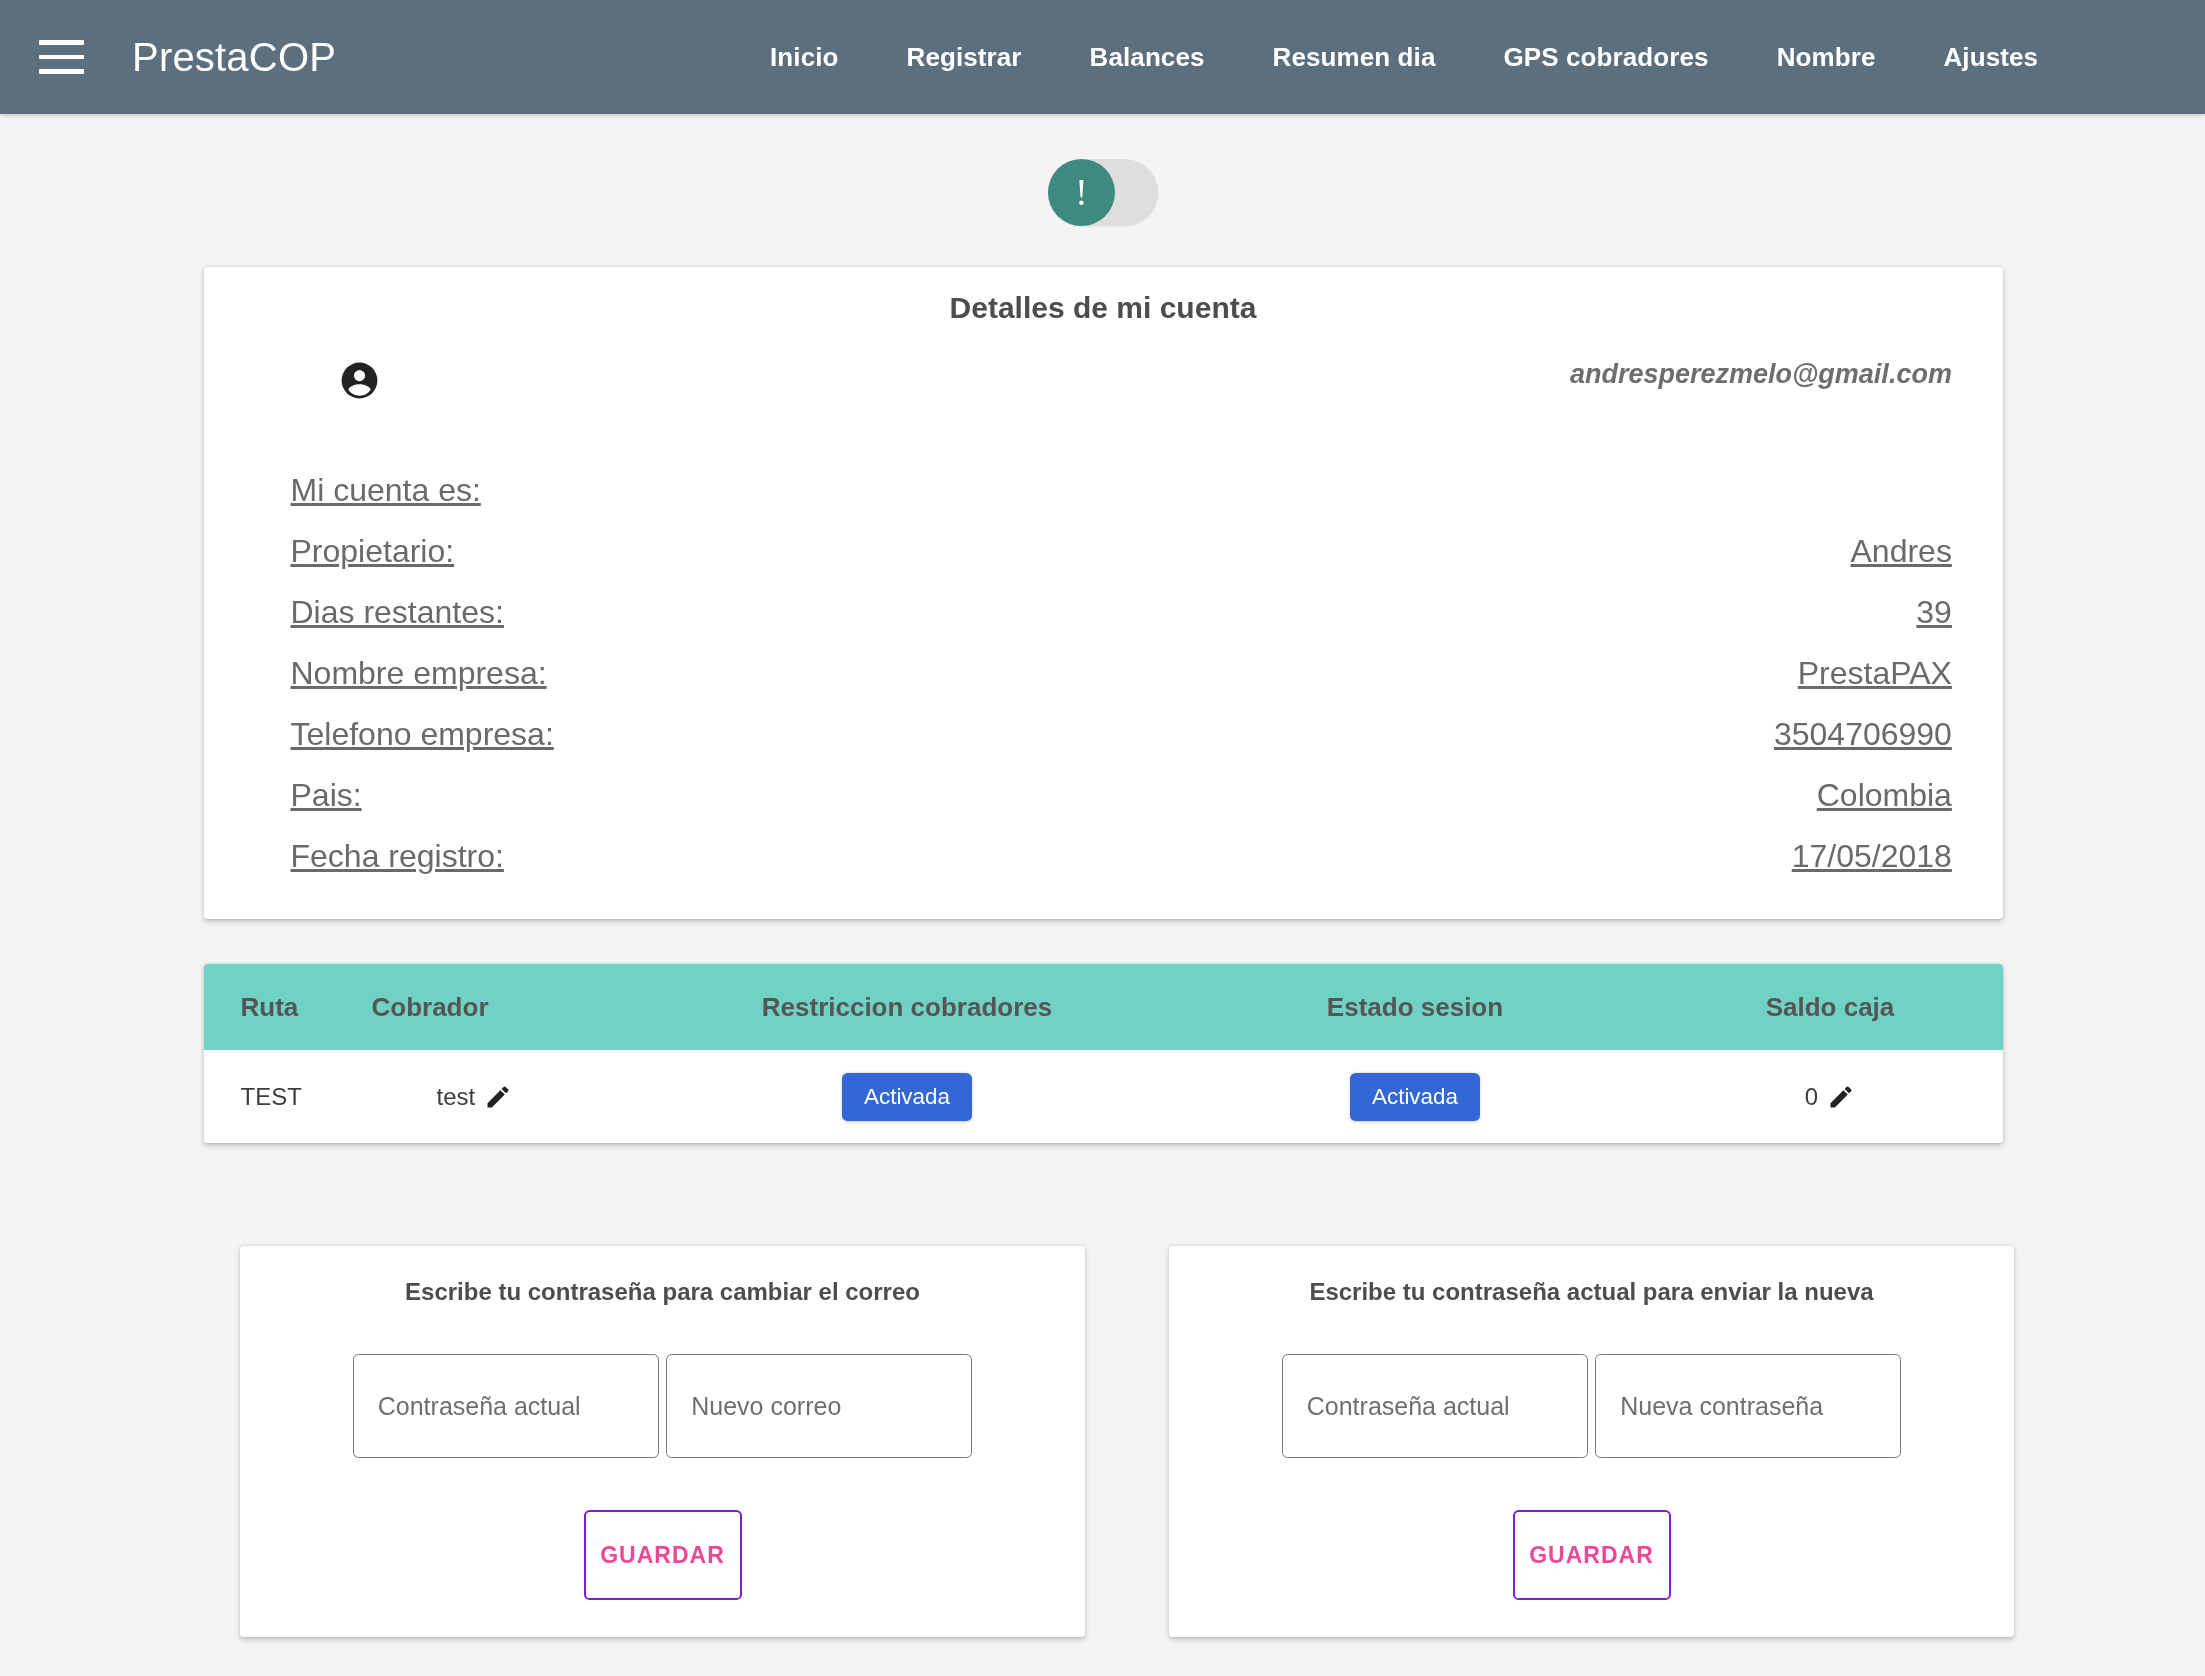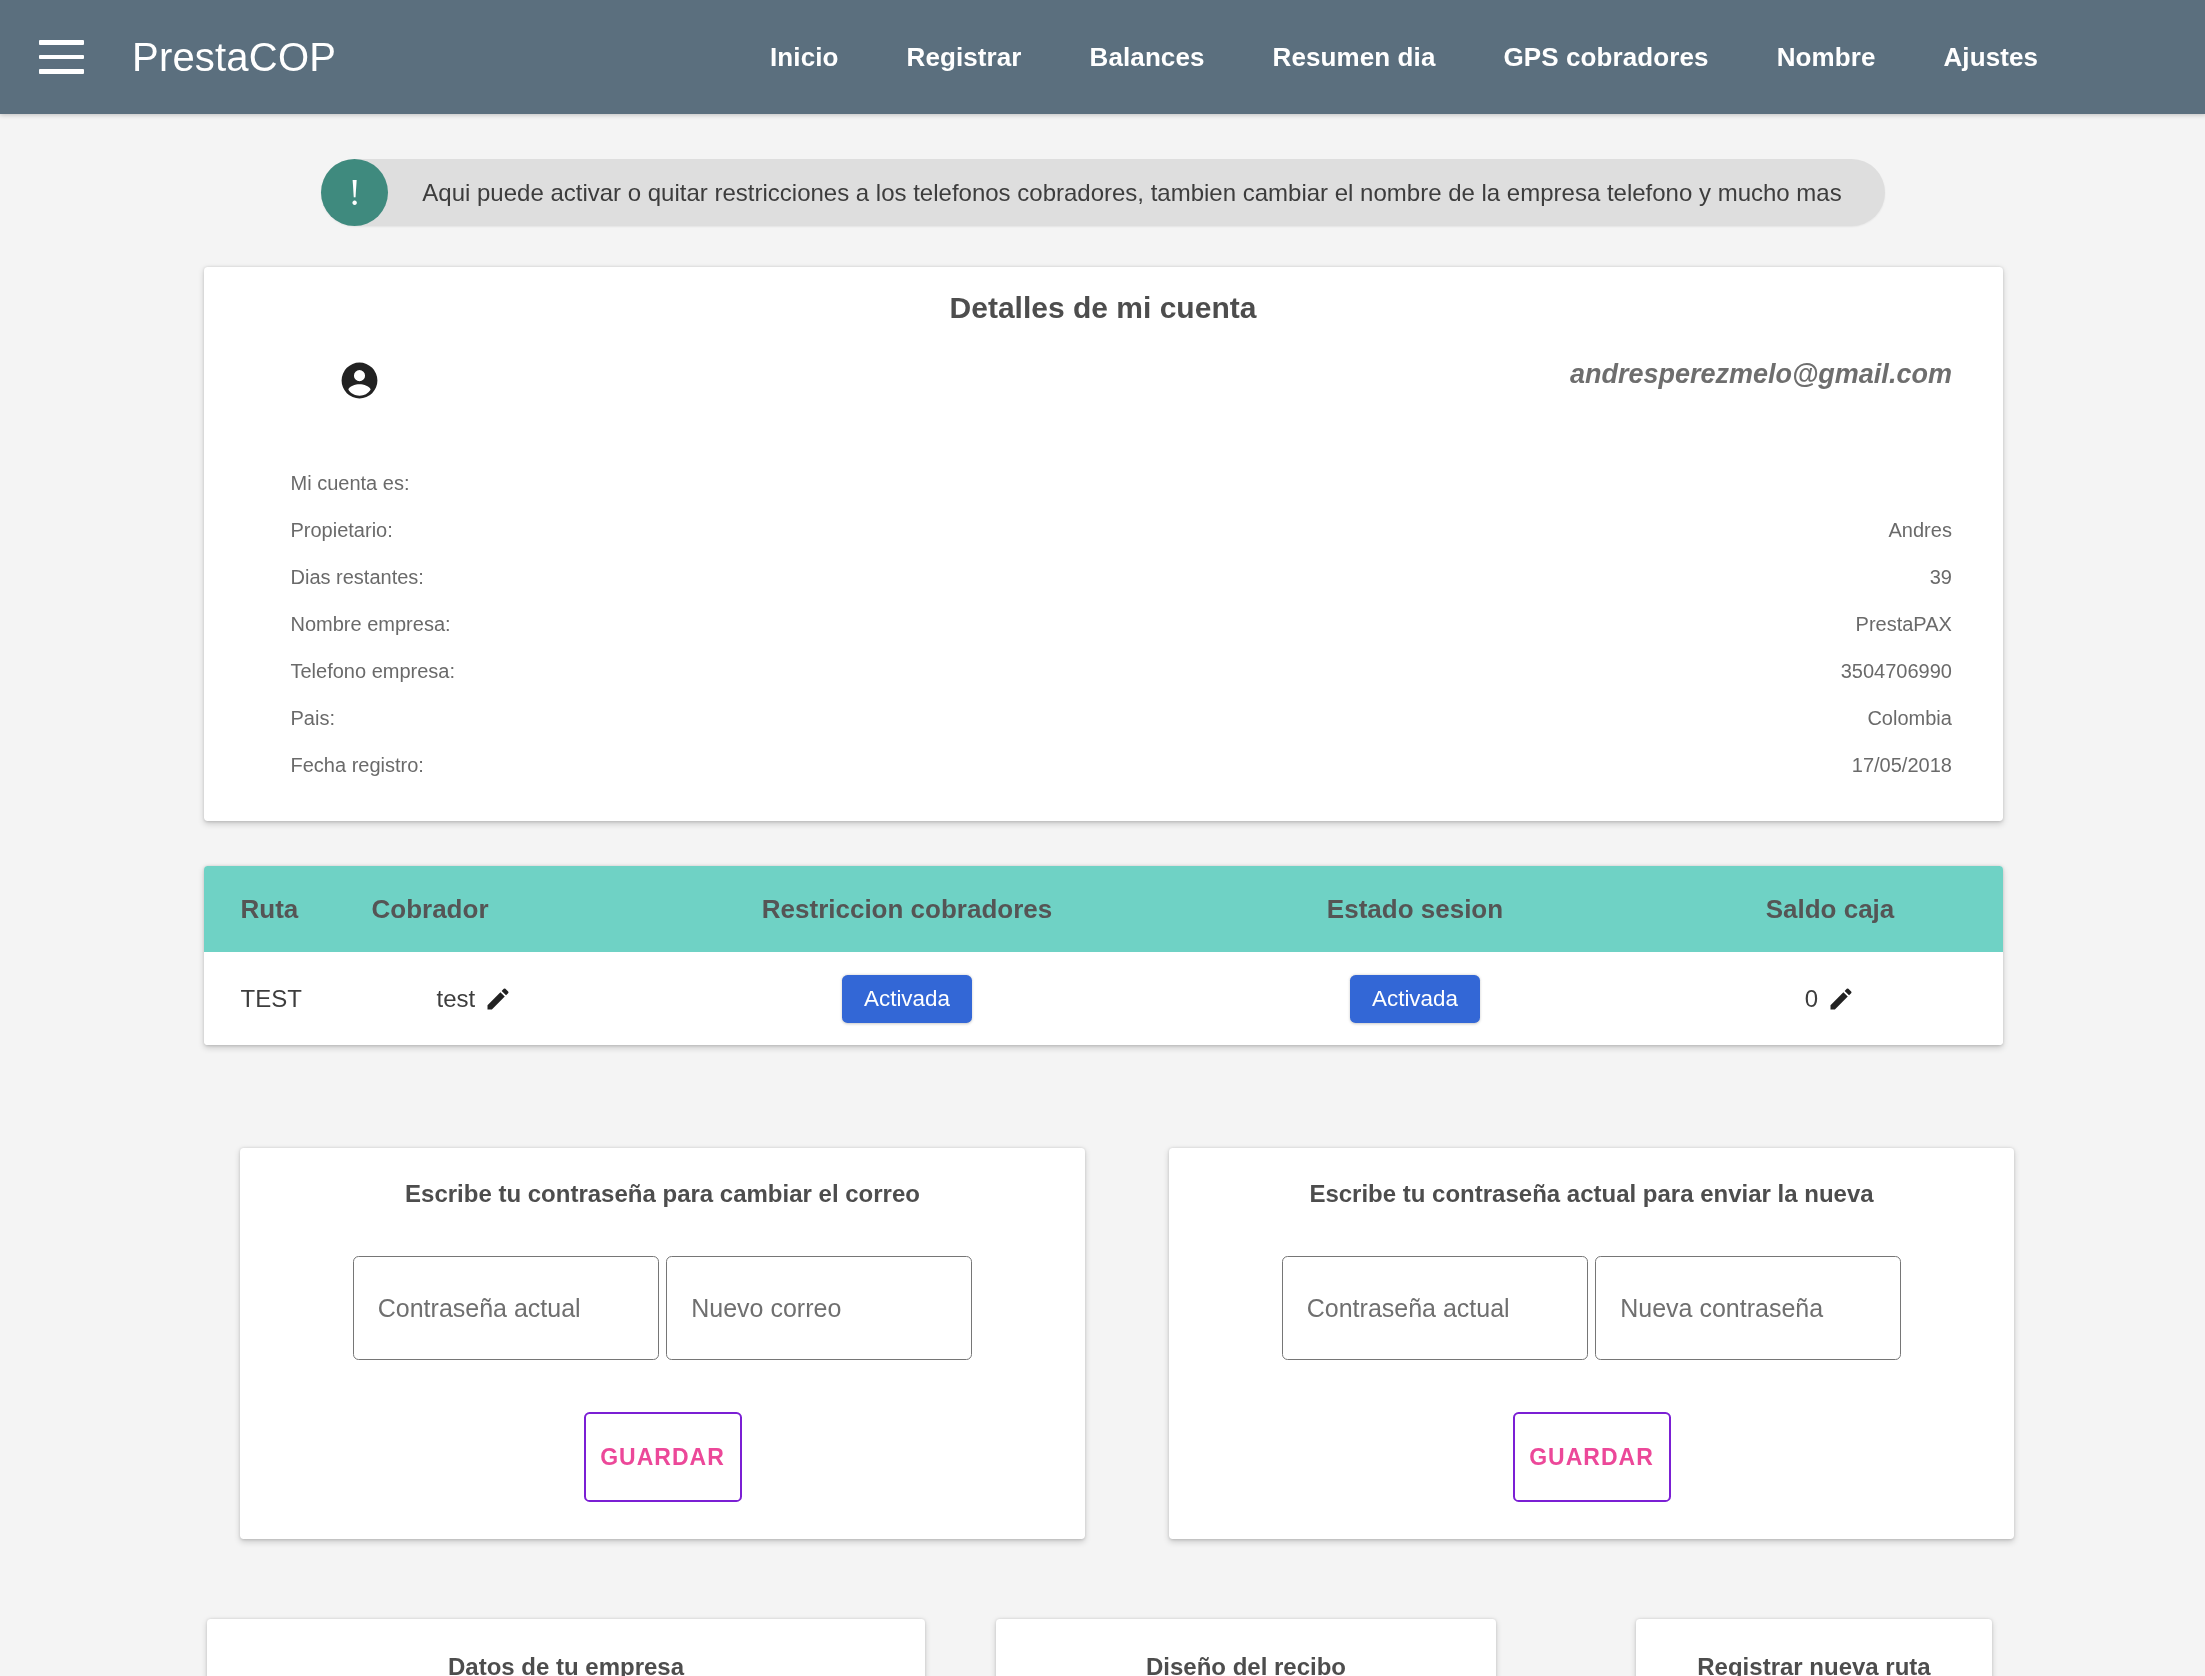--- a/index.html
+++ b/index.html
@@ -144,23 +144,24 @@
   .account-email {
     font-size: 27px;
     font-weight: bold;
     color: #6e6e6e;
   }
   .detail-rows { margin-top: 39px; }
   .detail-row {
     display: flex;
     justify-content: space-between;
     align-items: flex-start;
-    font-size: 20px;
+    font-size: 32px;
     color: #6a6a6a;
     padding: 12px 5.6px 12px 42px;
+    text-decoration: underline;
   }
   .detail-label { color: #6a6a6a; }
   .detail-value { color: #6a6a6a; }
 
   
   .table-card {
     margin: 45px auto 0;
     width: 1799px;
     overflow: hidden;
   }
@@ -300,21 +301,20 @@
     <a class="navlink">Nombre</a>
     <a class="navlink">Ajustes</a>
   </nav>
 </header>
 
 <div class="page">
 
   <div class="alert-wrap">
     <div class="alert">
       <div class="alert-icon">!</div>
-      <div class="alert-text">Aqui puede activar o quitar restricciones a los telefonos cobradores, tambien cambiar el nombre de la empresa telefono y mucho mas</div>
     </div>
   </div>
 
   <section class="card details-card">
     <div class="details-title">Detalles de mi cuenta</div>
 
     <div class="details-top">
       <span class="avatar-icon">
         <svg width="43" height="43" viewBox="0 0 24 24" aria-hidden="true">
           <path fill="#222222" d="M12 2a10 10 0 1 0 0 20 10 10 0 0 0 0-20zm0 4.2a3.1 3.1 0 1 1 0 6.2 3.1 3.1 0 0 1 0-6.2zm0 14.3c-2.6 0-4.9-1.3-6.2-3.3.1-2 4.1-3.1 6.2-3.1s6.1 1.1 6.2 3.1a7.4 7.4 0 0 1-6.2 3.3z"></path>

